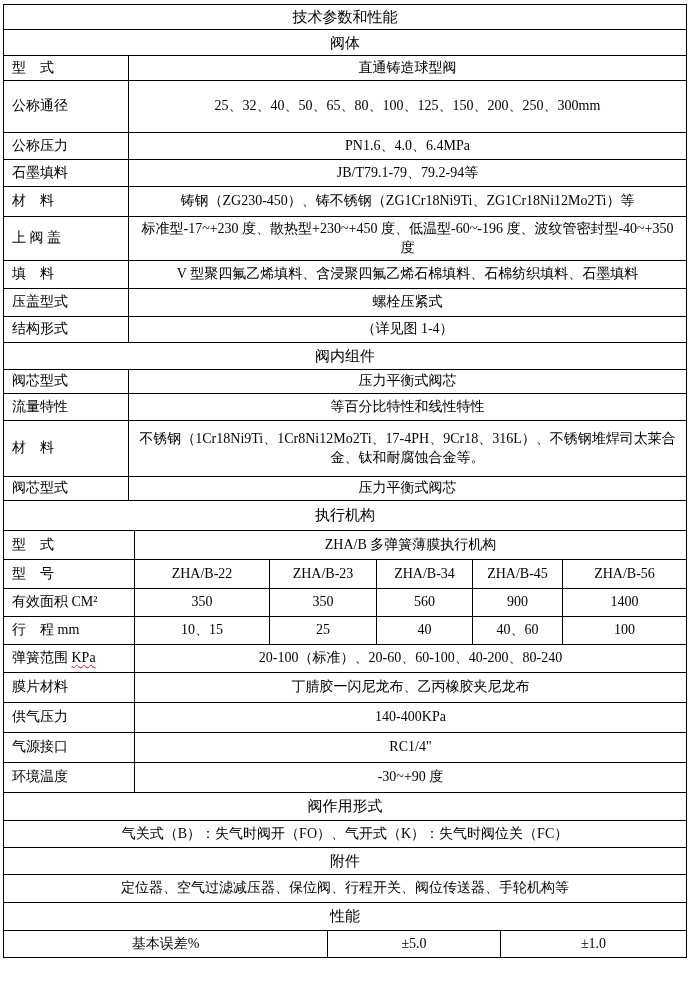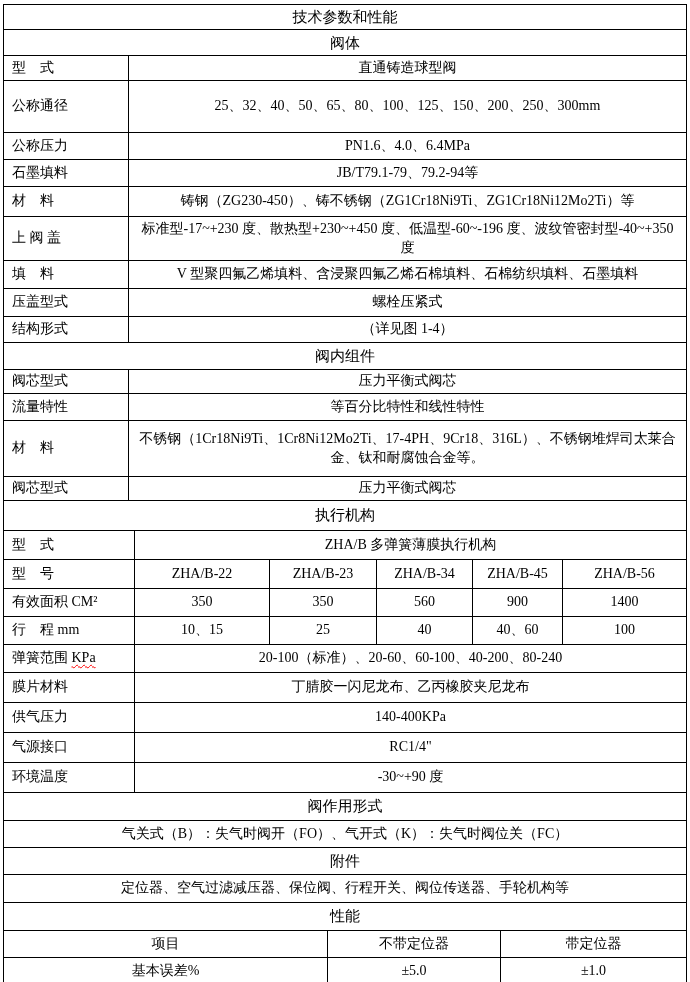--- a/index.html
+++ b/index.html
@@ -213,23 +213,18 @@
   <colgroup>
       <col style="width:324px">
       <col style="width:173px">
       <col>
     </colgroup>
   <tbody>
       <tr class="h28">
         <td colspan="3" class="sec">性能</td>
       </tr>
   <tr class="h27">
-    <td class="val">项目</td>
-    <td class="val">不带定位器</td>
-    <td class="val">带定位器</td>
-  </tr>
-  <tr class="h27">
     <td class="val">基本误差%</td>
     <td class="val">±5.0</td>
     <td class="val">±1.0</td>
   </tr>
 </tbody>
   </table>
 
 </body></html>

